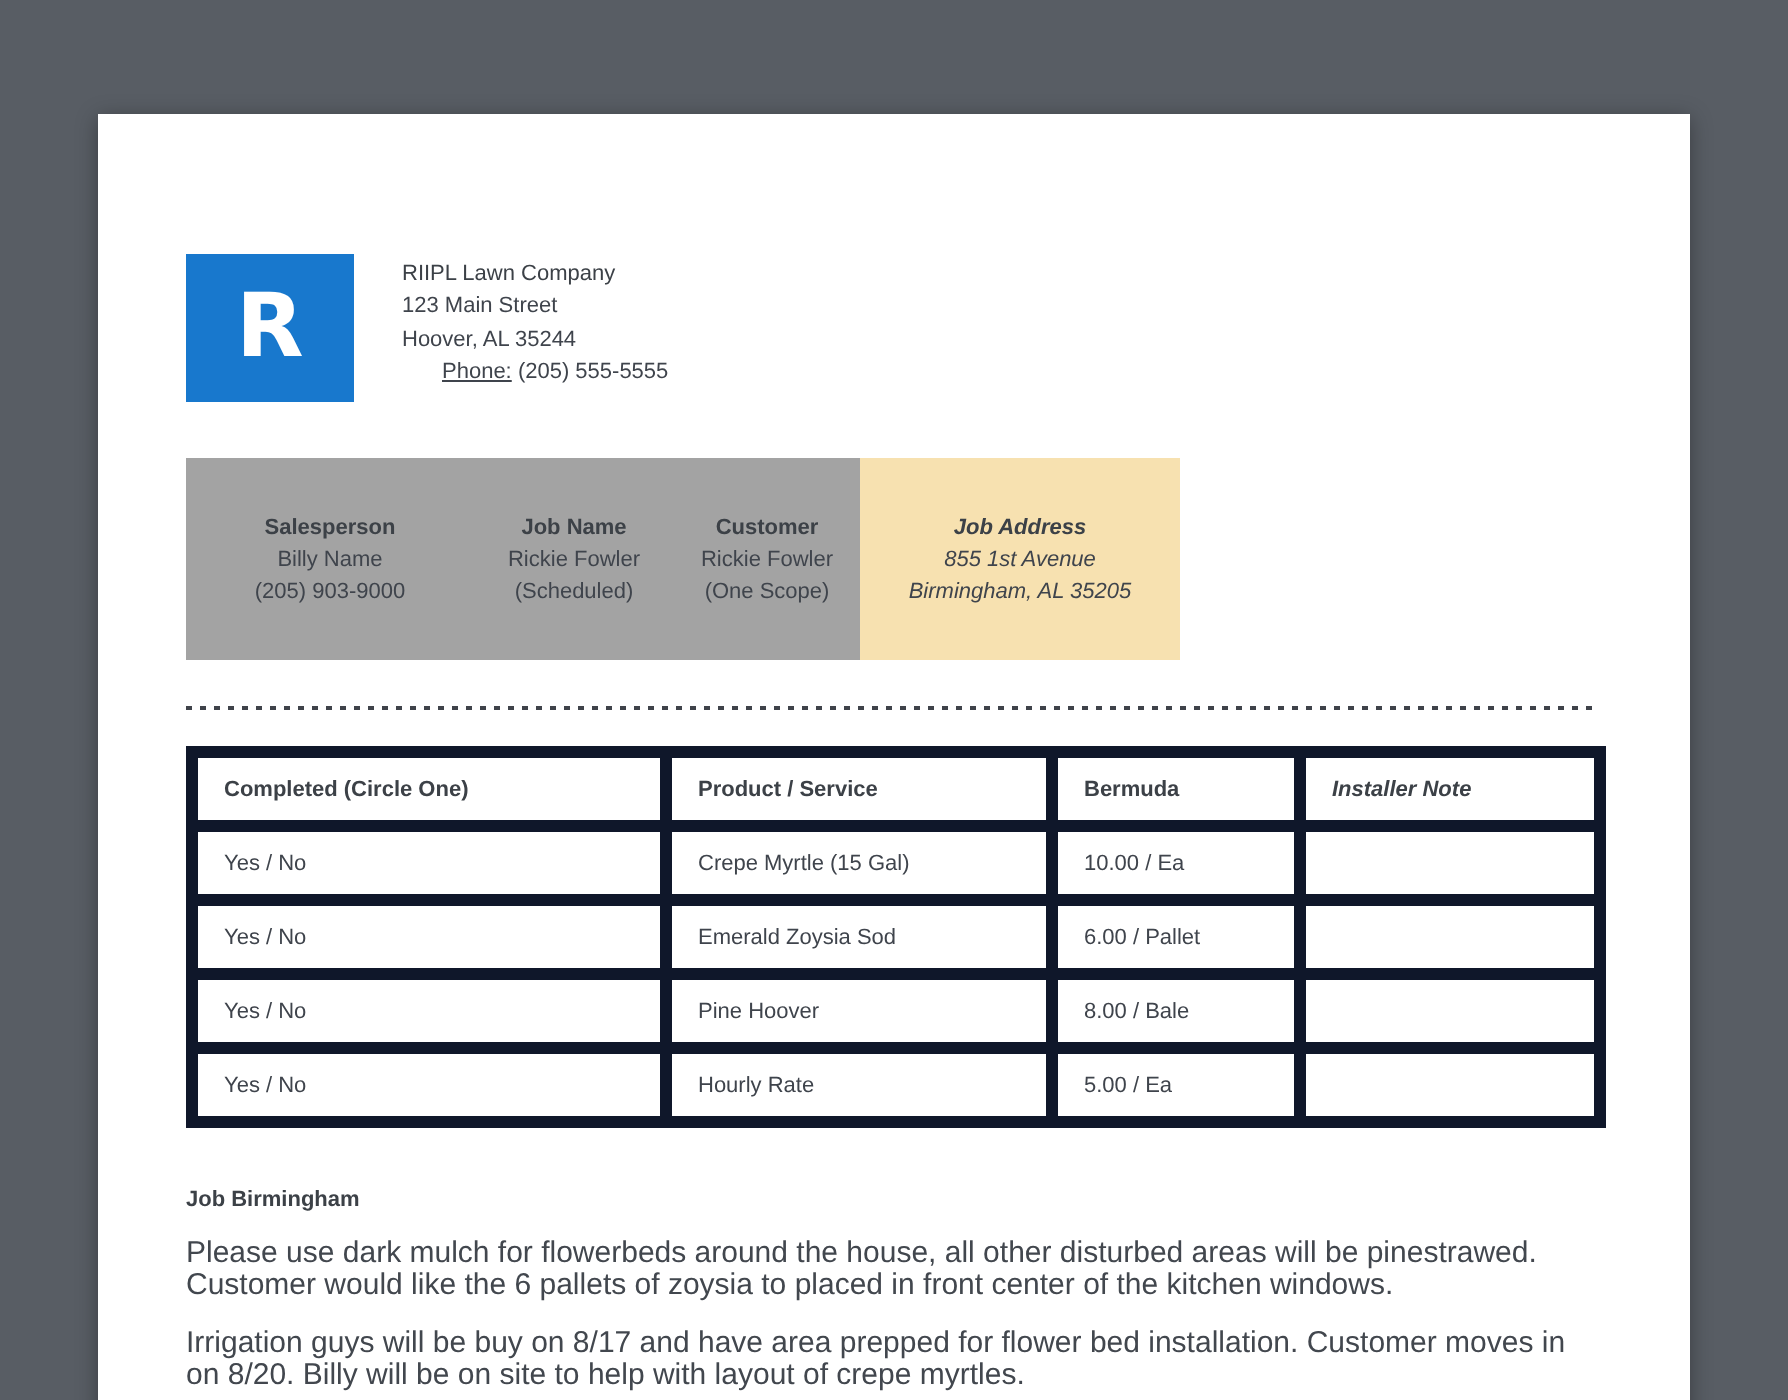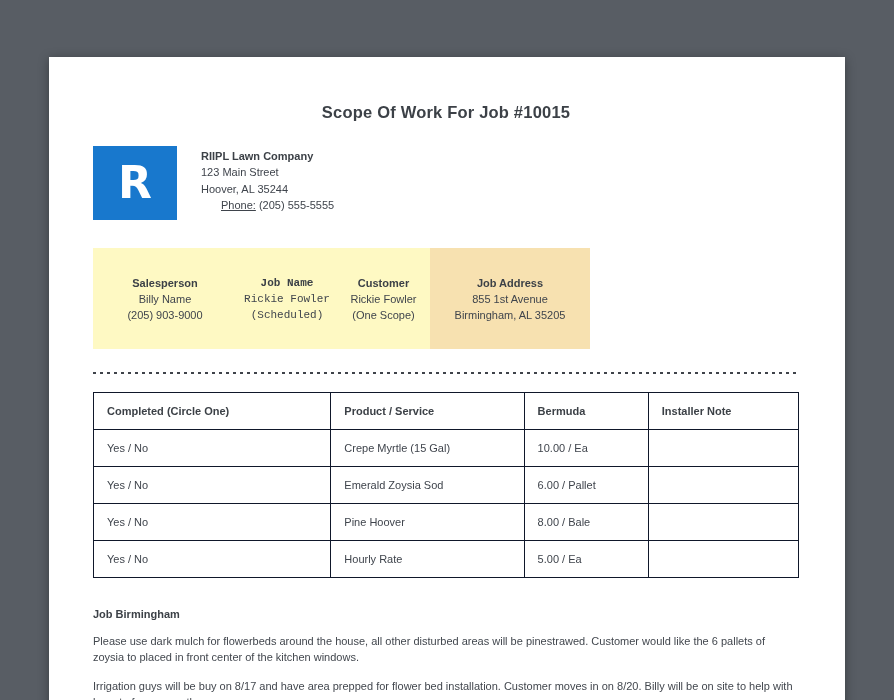--- a/index.html
+++ b/index.html
@@ -46,88 +46,87 @@
     font-weight: 700;
     line-height: 1;
     font-family: "DejaVu Sans", sans-serif;
   }
   .company-info {
     margin-left: 24px;
     font-size: 11px;
     line-height: 16.3px;
     padding-top: 2px;
   }
-  .bold { font-weight: 700; color: #3c4147; }
+  .bold { font-weight: 400; color: #3c4147; }
   .underline { text-decoration: underline; padding-left: 20px; }
   .meta {
     margin-left: auto;
     text-align: right;
     font-size: 11px;
     line-height: 16.3px;
     padding-top: 2px;
   }
   .meta-gap { margin-top: 13px; }
   .info-band {
     display: flex;
     margin-top: 28px;
     width: 497px;
-    background: #fef9c3;
+    background: #a3a3a3;
   }
   .band-col {
     text-align: center;
     font-size: 11px;
     line-height: 16px;
     padding: 27px 4px 26px 4px;
   }
   .band-col.highlight { background: #f7e1b0; }
   .band-col .band-label { font-weight: 700; color: #3c4147; }
   .col-0 { flex: 0 0 144px; }
-  .col-1 { flex: 0 0 100px; font-family: Liberation Mono, monospace; }
+  .col-1 { flex: 0 0 100px; }
   .col-2 { flex: 0 0 93px; }
-  .col-3 { flex: 0 0 160px; }
+  .col-3 { flex: 0 0 160px; font-style: italic; }
   .dashed-divider {
     margin-top: 23px;
     height: 2px;
     background-image: repeating-linear-gradient(to right, #3f434a 0 3px, transparent 3px 7px);
   }
   .work-table {
     margin-top: 18px;
     width: 100%;
     border-collapse: collapse;
     table-layout: fixed;
     font-size: 11px;
   }
   .work-table th, .work-table td {
-    border: 1px solid #0f172a;
+    border: 6px solid #0f172a;
     height: 37px;
     padding: 0 6px 0 13px;
     text-align: left;
     vertical-align: middle;
     color: #3f444c;
   }
   .work-table th { font-weight: 700; color: #3c4147; }
   .wcol-0 { width: 237px; }
   .wcol-1 { width: 193px; }
   .wcol-2 { width: 124px; }
-  .wcol-3 { width: 150px; }
+  .wcol-3 { width: 150px; font-style: italic; }
   .job-desc { margin-top: 30px; }
   .job-desc-heading { font-size: 11px; font-weight: 700; color: #3c4147; }
   .job-desc p {
     margin-top: 13px;
-    font-size: 11px;
+    font-size: 15px;
     line-height: 16px;
     color: #42474e;
   }
 </style>
 </head>
 <body>
 
 <div class="page">
 
-  <h1 class="title">Scope Of Work For Job #10015</h1>
 
   <div class="header-row">
     <div class="logo">
       <span class="logo-letter">R</span>
     </div>
     <div class="company-info">
       <div class="bold">RIIPL Lawn Company</div>
       <div>123 Main Street</div>
       <div>Hoover, AL 35244</div>
       <div>

